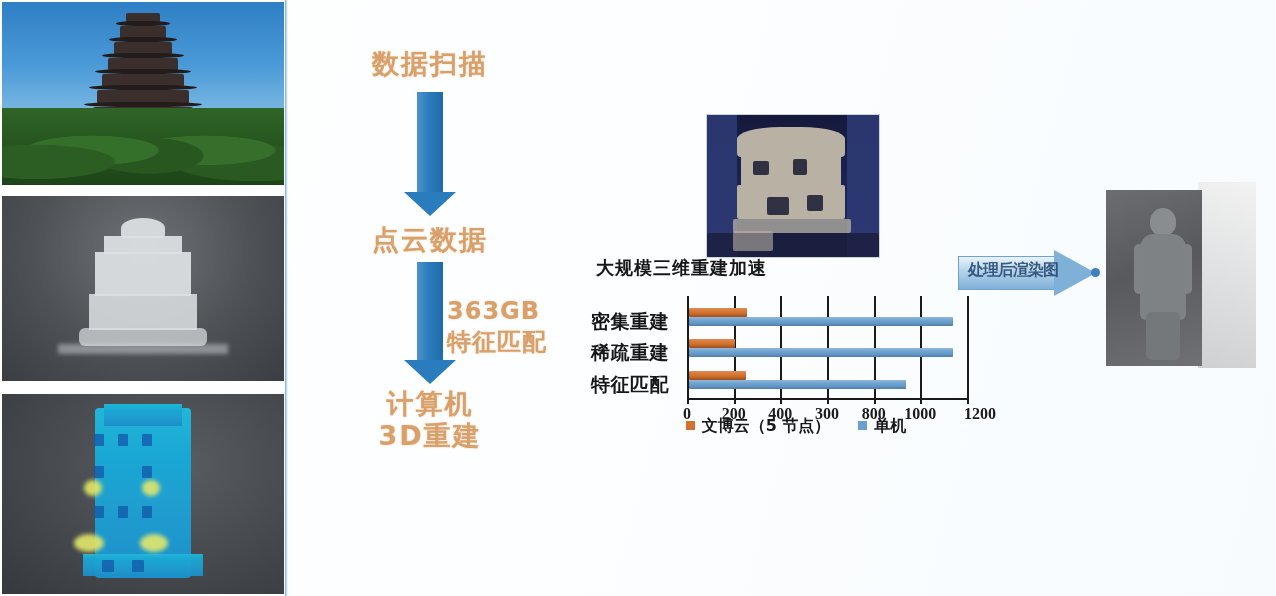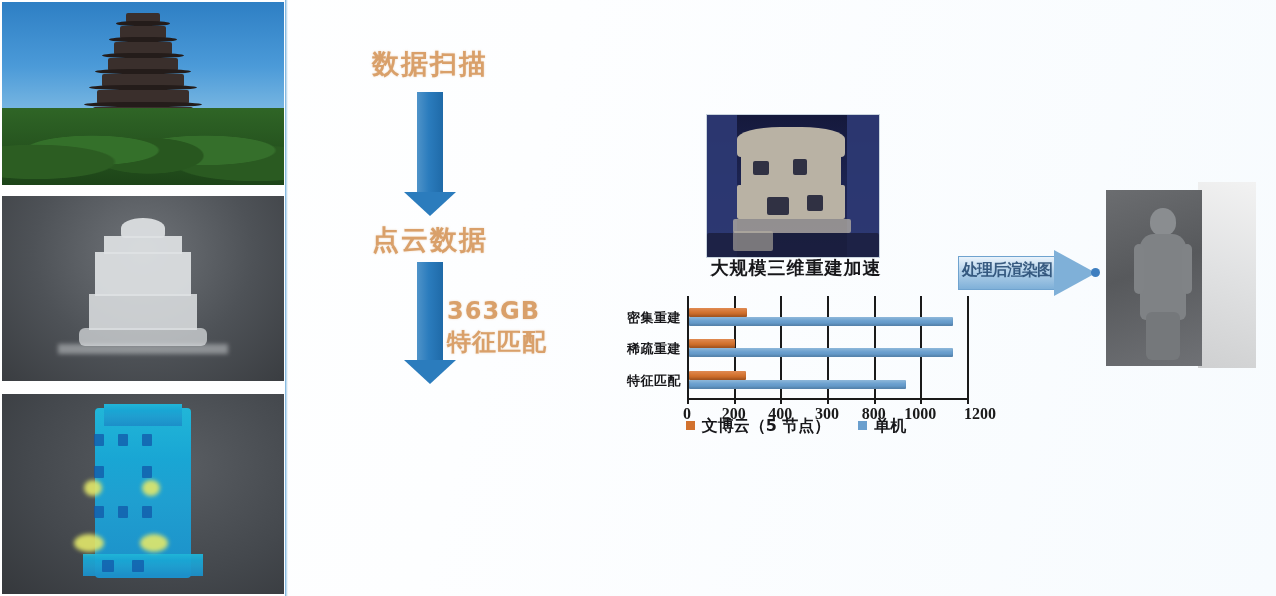--- a/index.html
+++ b/index.html
@@ -86,53 +86,53 @@
   .recon-rock{position:absolute;background:#b9b2a4;filter:blur(.6px);border-radius:2px;}
   .recon-dark{position:absolute;background:#171a33;opacity:.85;border-radius:2px;}
   .recon-blue{position:absolute;background:#2e3a74;opacity:.9;}
 
   .recon-label{position:absolute;left:889px;top:148px;width:70px;
       color:#17171a;font-size:19px;line-height:1.42;letter-spacing:1px;
       font-family:"DejaVu Sans","Liberation Sans",sans-serif;font-weight:700;}
 
   
   .chart-wrap{position:absolute;left:596px;top:256px;width:400px;height:200px;}
-  .chart-title{position:absolute;left:0;top:0;width:400px;text-align:center;
+  .chart-title{position:absolute;left:0;top:0;width:400px;
       font-size:18px;color:#17171a;letter-spacing:1px;font-weight:700;
       font-family:"DejaVu Sans","Liberation Sans",sans-serif;}
   .plot{position:absolute;left:91px;top:48px;width:282px;height:94px;}
   .axis-v{position:absolute;left:0;top:-8px;width:2px;height:102px;background:#1a1a1a;}
   .axis-h{position:absolute;left:0;top:94px;width:282px;height:2px;background:#1a1a1a;}
   .axis-right{position:absolute;left:280px;top:-8px;width:2px;height:102px;background:#1a1a1a;}
   .gridline{position:absolute;top:-8px;width:2px;height:102px;background:#1a1a1a;}
   .tick{position:absolute;top:94px;width:2px;height:6px;background:#1a1a1a;}
   .ticklab{position:absolute;top:101px;transform:translateX(-50%);
       font-size:16px;color:#1a1a1a;font-family:"Liberation Serif",serif;font-weight:700;}
-  .catlab{position:absolute;right:100%;margin-right:6px;width:84px;text-align:right;
-      font-size:13px;color:#17171a;letter-spacing:0.5px;white-space:nowrap;
+  .catlab{position:absolute;right:100%;margin-right:18px;width:84px;text-align:right;
+      font-size:19px;color:#17171a;letter-spacing:0.5px;white-space:nowrap;
       font-family:"DejaVu Sans","Liberation Sans",sans-serif;font-weight:700;}
   .bar{position:absolute;height:9px;border-radius:1px;}
   .bar.b-orange{background:linear-gradient(180deg,#e08a52 0%,#d2722f 50%,#b75d22 100%);
       box-shadow:inset 0 -2px 2px rgba(0,0,0,.12);}
   .bar.b-blue{background:linear-gradient(180deg,#8fb8da 0%,#6a9fce 45%,#5f93c3 100%);
       box-shadow:inset 0 -2px 2px rgba(0,0,0,.12);}
   .legend{position:absolute;left:0;top:160px;width:400px;text-align:center;
       font-size:16px;color:#17171a;font-family:"DejaVu Sans","Liberation Sans",sans-serif;font-weight:700;}
   .legend span.sw{display:inline-block;width:9px;height:9px;margin-right:7px;vertical-align:1px;}
   .legend .item{display:inline-block;margin:0 14px;}
 
   
   .big-arrow{position:absolute;left:958px;top:250px;width:138px;height:46px;}
   .ba-body{position:absolute;left:0;top:6px;width:102px;height:32px;
       background:linear-gradient(180deg,#eaf3fb 0%,#b9d5ec 40%,#7fb0d8 100%);
       border:1px solid #6fa3cf;}
   .ba-head{position:absolute;left:96px;top:0;width:0;height:0;
       border-top:23px solid transparent;border-bottom:23px solid transparent;
       border-left:42px solid #7fb0d8;}
-  .ba-text{position:absolute;left:4px;top:10px;width:96px;text-align:left;
+  .ba-text{position:absolute;left:4px;top:10px;width:96px;text-align:right;
       font-size:16px;color:#20456e;letter-spacing:-1px;white-space:nowrap;
       font-family:"DejaVu Sans","Liberation Sans",sans-serif;font-weight:700;
       opacity:.85;}
 
   
   .result{position:absolute;left:1106px;top:190px;width:150px;height:176px;}
   .res-left{position:absolute;left:0;top:0;width:96px;height:176px;
       background:linear-gradient(160deg,#6b6d70 0%,#57595c 45%,#6f7175 100%);
       filter:blur(.2px);}
   .res-right{position:absolute;left:92px;top:-8px;width:58px;height:186px;
@@ -226,20 +226,24 @@
 
     <div class="arrow a2">
       <div class="shaft"></div>
       <div class="head"></div>
     </div>
     <div class="arrow-label al2">
       <div>363GB</div>
       <div>特征匹配</div>
     </div>
 
+    <div class="flow-node n3">
+      <div>计算机</div>
+      <div>3D重建</div>
+    </div>
   </div>
 
   <div class="recon">
     <div class="recon-blue" style="left:0;top:0;width:30px;height:142px;"></div>
     <div class="recon-blue" style="left:140px;top:0;width:32px;height:142px;"></div>
     <div class="recon-rock" style="left:30px;top:12px;width:108px;height:30px;border-radius:40% 40% 4px 4px;"></div>
     <div class="recon-rock" style="left:34px;top:38px;width:100px;height:36px;"></div>
     <div class="recon-rock" style="left:30px;top:70px;width:108px;height:34px;"></div>
     <div class="recon-dark" style="left:46px;top:46px;width:16px;height:14px;"></div>
     <div class="recon-dark" style="left:86px;top:44px;width:14px;height:16px;"></div>

